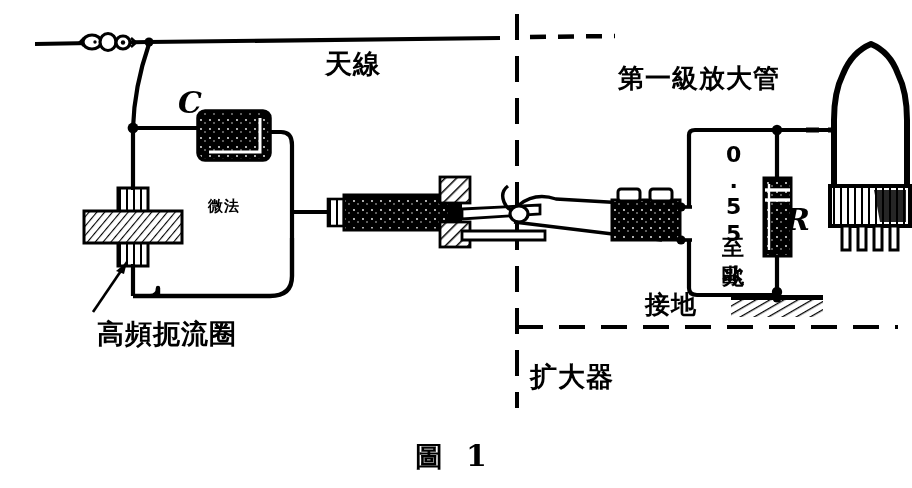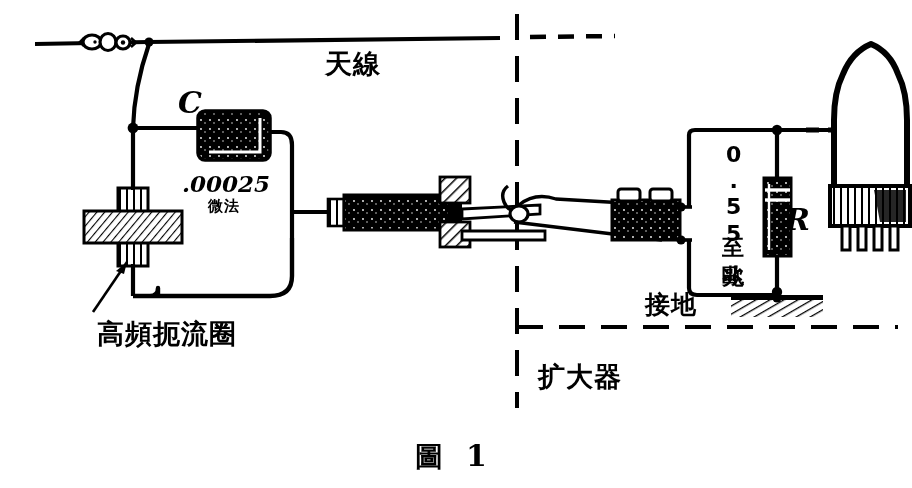--- a/index.html
+++ b/index.html
@@ -48,21 +48,21 @@
   #lbl-tube      { left: 618px; top: 65px;  font-size: 26px; }
   #lbl-c         { left: 178px; top: 88px;  font-size: 30px; }
   #lbl-cap-val   { left: 182px; top: 172px; font-size: 23px; }
   #lbl-cap-unit  { left: 208px; top: 199px; font-size: 15px; }
   #lbl-res-val   { left: 722px; top: 142px; font-size: 22px; }
   #lbl-r         { left: 785px; top: 205px; font-size: 30px; }
   #lbl-ground    { left: 645px; top: 292px; font-size: 25px; }
   #lbl-choke1    { left: 72px;  top: 320px; font-size: 27px; margin-left: 25px; }
   #lbl-choke2    { left: 72px;  top: 355px; font-size: 27px; }
   #lbl-addon     { left: 327px; top: 363px; font-size: 27px; }
-  #lbl-amp       { left: 530px; top: 363px; font-size: 27px; margin-left: 8px; }
+  #lbl-amp       { left: 530px; top: 363px; font-size: 27px; }
   #lbl-caption   { left: 415px; top: 443px; font-size: 28px; font-weight: bold; }
   #lbl-caption-n { left: 466px; top: 441px; font-size: 30px; font-weight: bold;
                    font-family: "DejaVu Serif", serif; }
 </style>
 </head>
 <body>
 
 <div id="figure-root">
 
   <svg width="912" height="488" viewBox="0 0 912 488">
@@ -224,24 +224,24 @@
       <rect x="842" y="226" width="8" height="24" fill="#fff" stroke="#000" stroke-width="3"></rect>
       <rect x="858" y="226" width="8" height="24" fill="#fff" stroke="#000" stroke-width="3"></rect>
       <rect x="874" y="226" width="8" height="24" fill="#fff" stroke="#000" stroke-width="3"></rect>
       <rect x="890" y="226" width="8" height="24" fill="#fff" stroke="#000" stroke-width="3"></rect>
     </g>
 
   </svg>
 
   <div class="lbl cjk" id="lbl-antenna">天線</div>
 
+  <div class="lbl cjk" id="lbl-tube">第一級放大管</div>
 
   <div class="lbl ital" id="lbl-c">C</div>
 
-  <div class="lbl ital" id="lbl-cap-val">.00025</div>
 
   <div class="lbl cjk" id="lbl-cap-unit">微法</div>
 
   <div class="lbl cjk vert" id="lbl-res-val">0.5至5兆歐</div>
 
   <div class="lbl ital" id="lbl-r">R</div>
 
   <div class="lbl cjk" id="lbl-ground">接地</div>
 
   <div class="lbl cjk" id="lbl-choke1">高頻扼流圈</div>

